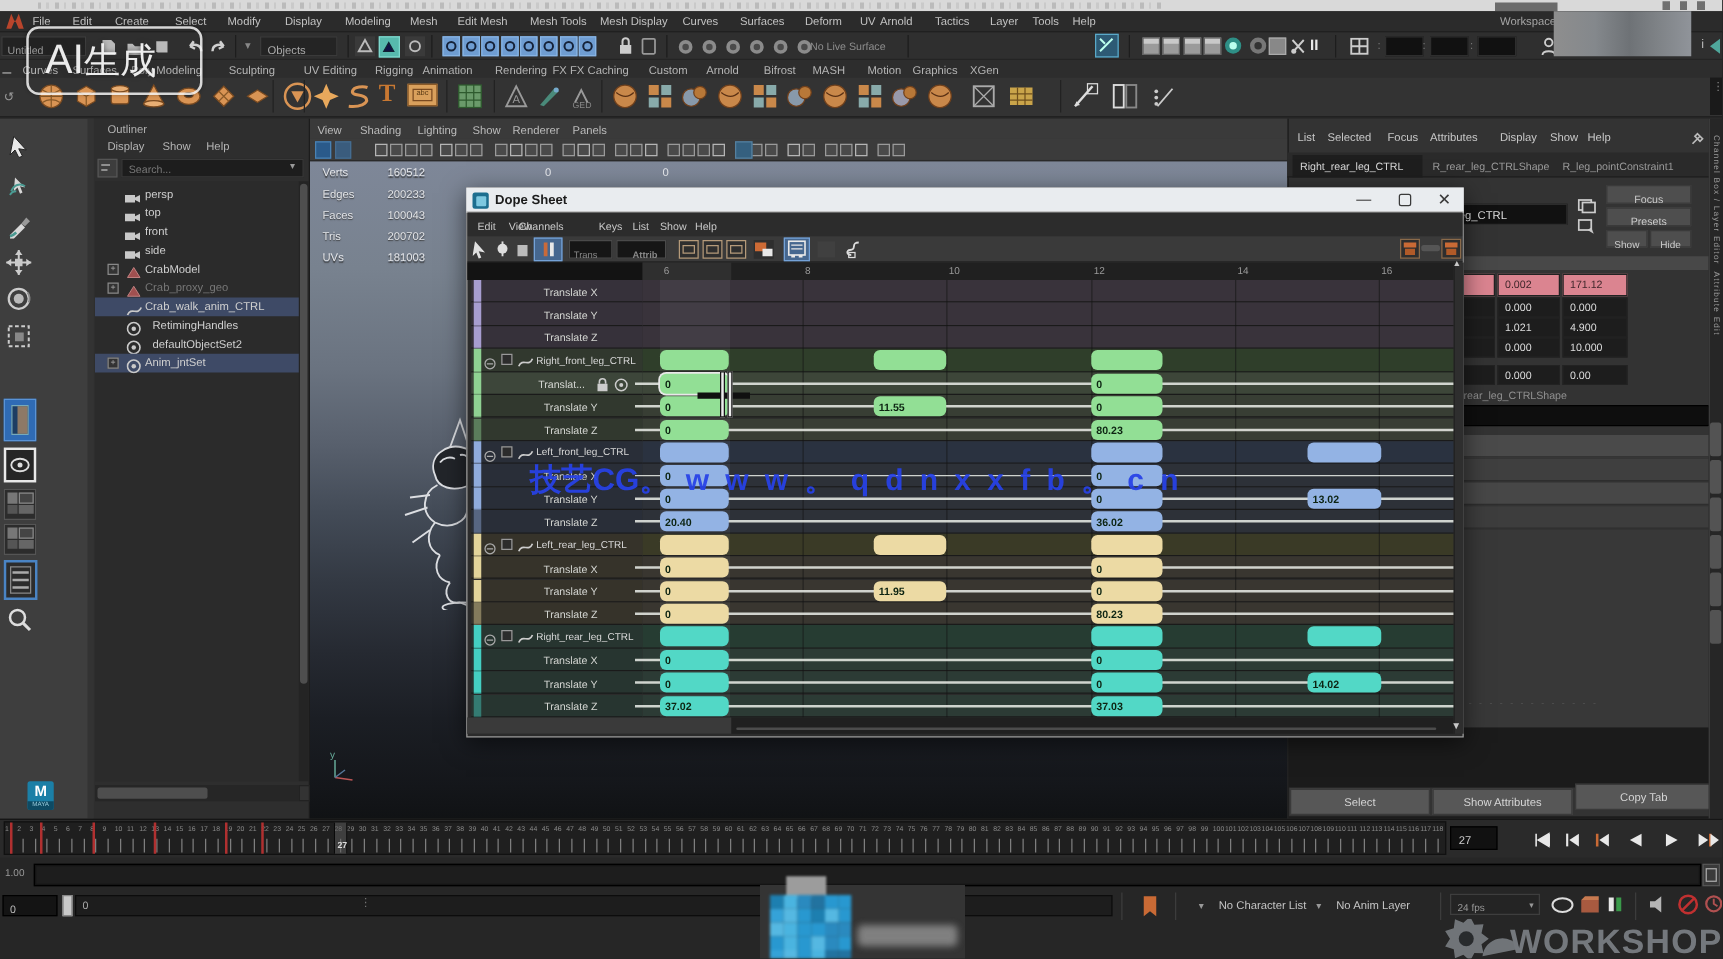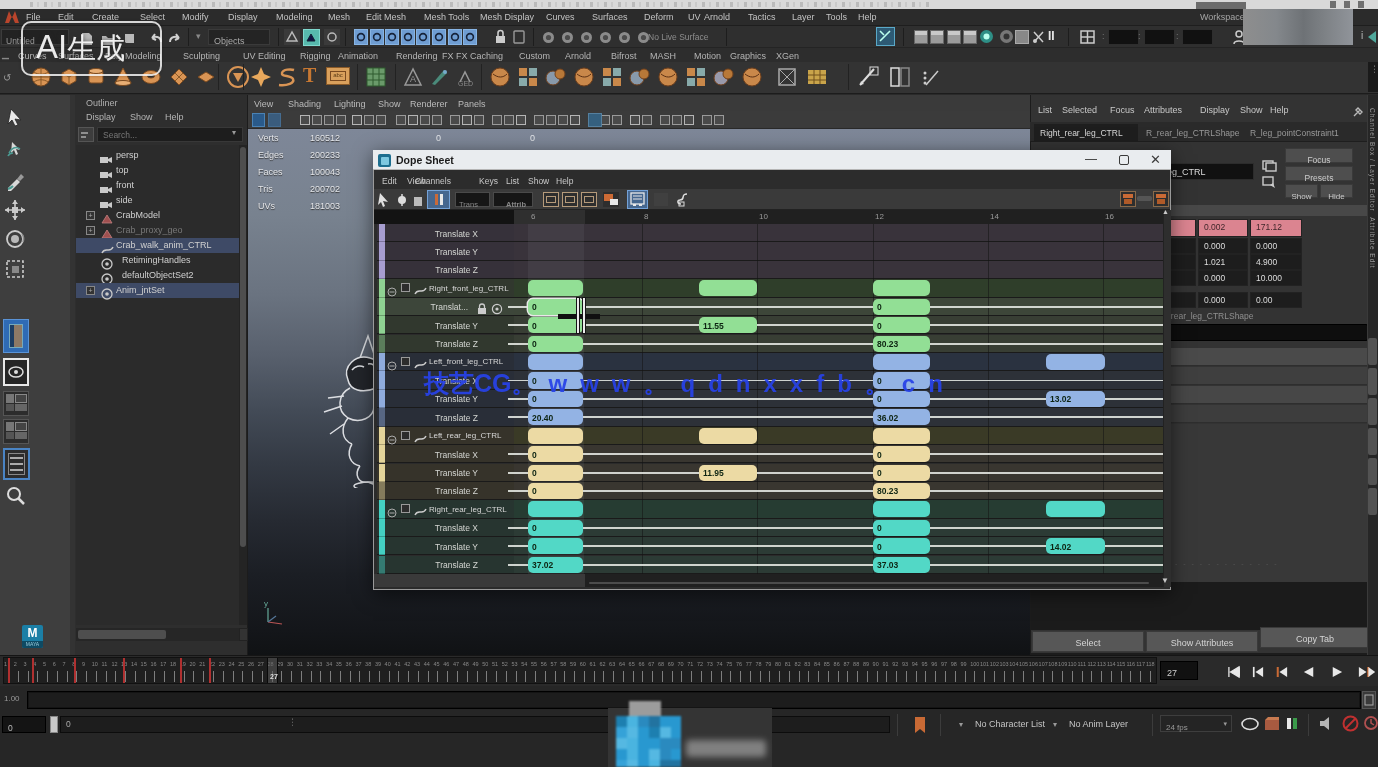--- a/index.html
+++ b/index.html
@@ -1263,15 +1263,24 @@
       <div style="position:absolute;left:44px;top:33px;width:11px;height:11px;background:#2a8abf;"></div>
       <div style="position:absolute;left:55px;top:33px;width:11px;height:11px;background:#2898d0;"></div>
       <div style="position:absolute;left:0px;top:44px;width:11px;height:11px;background:#35a2d8;"></div>
       <div style="position:absolute;left:11px;top:44px;width:11px;height:11px;background:#55b8e2;"></div>
       <div style="position:absolute;left:22px;top:44px;width:11px;height:11px;background:#2898d0;"></div>
       <div style="position:absolute;left:33px;top:44px;width:11px;height:11px;background:#4ab4e0;"></div>
       <div style="position:absolute;left:44px;top:44px;width:11px;height:11px;background:#2273a0;"></div>
       <div style="position:absolute;left:55px;top:44px;width:11px;height:11px;background:#2273a0;"></div>
     </div>
 <div class="abs" style="left:686px;top:740px;width:80px;height:17px;background:#8e8e8e;border-radius:4px;z-index:61;filter:blur(3px);opacity:.85;"></div>
+<div class="abs" style="left:1146px;top:735px;width:232px;height:32px;z-index:90;opacity:.85;overflow:hidden;">
+<svg width="232" height="40">
+        <g fill="#7e8388">
+<path d="M45.0,16.0 L39.2,20.4 L40.8,27.6 L33.5,27.3 L30.1,33.7 L24.7,28.8 L18.0,31.6 L17.0,24.4 L10.1,22.2 L14.0,16.0 L10.1,9.8 L17.0,7.6 L18.0,0.4 L24.7,3.2 L30.1,-1.7 L33.5,4.7 L40.8,4.4 L39.2,11.6 Z"></path>
+<circle cx="27" cy="16" r="6" fill="#2a2d30"></circle>
+<path d="M40 30 a16 16 0 0 1 30 -6" fill="#7e8388"></path>
+<text x="62" y="27" font-family="Liberation Sans" font-size="27" font-weight="bold" fill="#83888d" letter-spacing="1">WORKSHOP</text>
+</g>
+      </svg></div>
 <div class="abs" style="left:21px;top:21px;width:141px;height:55px;z-index:92;
 border:2px solid rgba(245,245,245,0.85);border-radius:10px;box-shadow:0 0 3px rgba(0,0,0,0.3);"></div>
 <div class="txt" style="left:36px;top:28px;z-index:93;font-size:33px;color:rgba(250,250,250,0.93);text-shadow:0 0 4px rgba(40,40,40,0.8);">AI<span style="font-size:29px;">生成</span></div>
 </div>
 </body></html>

